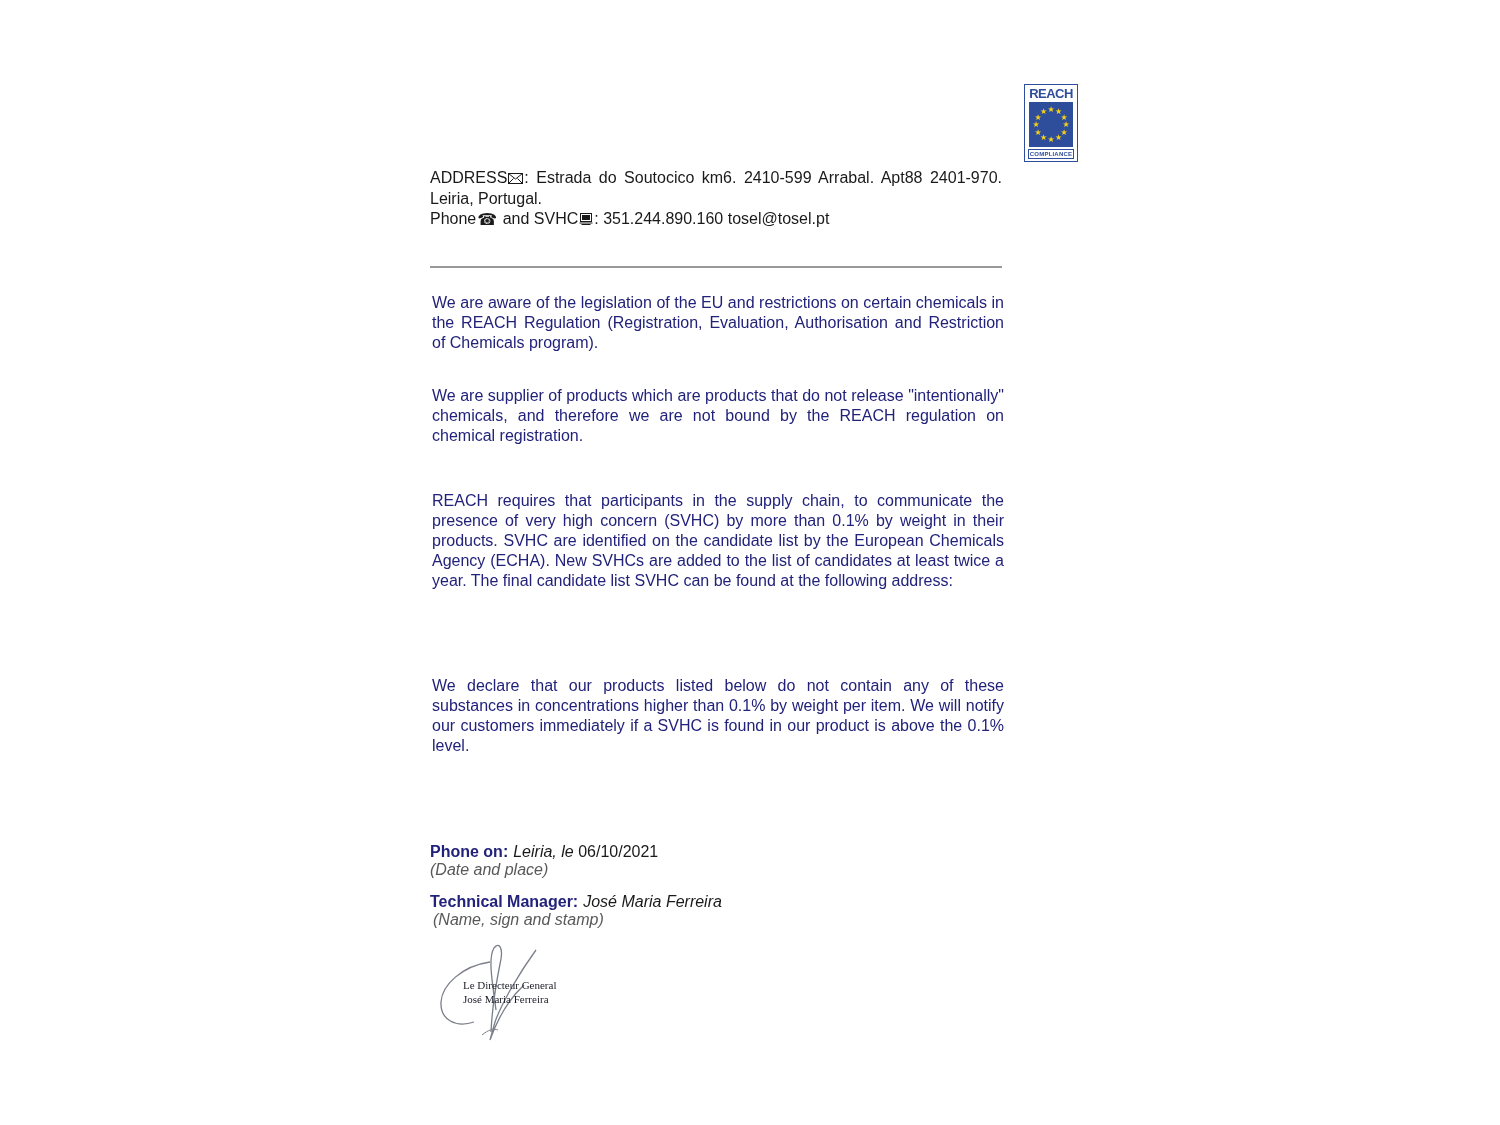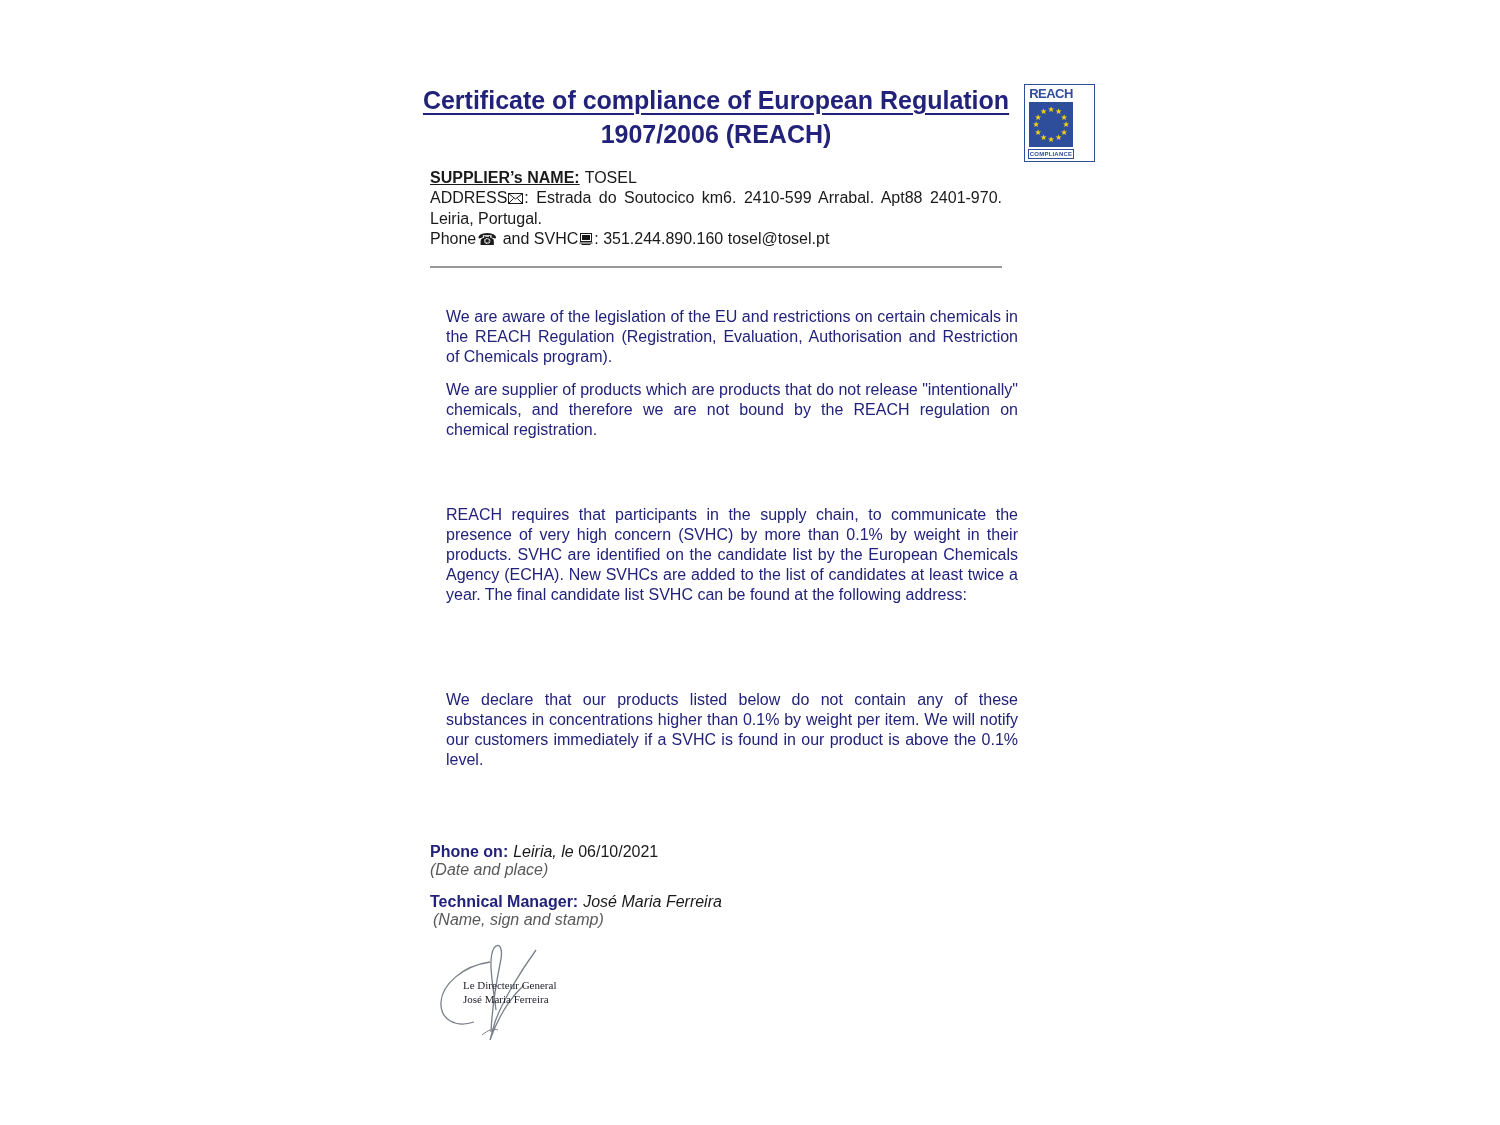--- a/index.html
+++ b/index.html
@@ -21,21 +21,21 @@
     color:#22227b;font-weight:bold;font-size:25px;line-height:34px;
     white-space:nowrap;
   }
   .title-line1{text-decoration:underline;text-underline-offset:4px;text-decoration-thickness:2px;}
 
   
   .reach-logo{
     left:1024px;top:84px;width:50px;
     border:1px solid #2e4d9b;background:#fff;
     display:flex;flex-direction:column;align-items:center;
-    padding:1px 18px 2px 1px;
+    padding:1px 1px 2px 1px;
   }
   .reach-logo .reach-word{
     color:#2e4d9b;font-weight:bold;font-size:13px;line-height:15px;letter-spacing:-0.5px;
     font-family:"Liberation Sans",sans-serif;
   }
   .eu-flag{
     position:relative;width:44px;height:45px;background:#2e4d9b;margin-top:1px;
   }
   .eu-flag .star{
     position:absolute;left:50%;top:50%;
@@ -54,24 +54,24 @@
   .supplier .u{text-decoration:underline;}
   .name-value{margin-left:5px;}
   .mini-icon{display:inline-block;vertical-align:-1px;margin:0 1px;}
 
   
   .rule{top:266px;height:2px;background:#999999;}
 
   
   .para{
     font-size:16px;line-height:20px;color:#22227b;
-    text-align:justify;margin:16px;
+    text-align:justify;margin:2px;
   }
   .p1{top:291px;}
-  .p2{top:364px;}
+  .p2{top:384px;}
   .p3{top:489px;}
   .p4{top:674px;}
   .link-line{top:616px;text-align:center;font-size:16px;line-height:20px;}
   .link-line a{color:#22227b;text-decoration:underline;font-weight:500;}
   .articles{top:763px;font-size:16px;line-height:20px;color:#1a1a1a;}
 
   
   .made-on{top:842px;}
   .tech-manager{top:892px;}
   .sig-block{font-size:16px;line-height:20px;}
@@ -88,24 +88,20 @@
     position:absolute;left:31px;top:38px;width:98px;
     font-family:"Liberation Serif","DejaVu Serif",serif;
     font-size:11px;line-height:14px;color:#1c1c28;text-align:left;white-space:nowrap;
   }
 </style>
 </head>
 <body>
 
 <div class="page">
 
-  <div class="abs col title-block">
-    <span class="title-line1">Certificate of compliance of European Regulation</span>
-    <span class="title-line2">1907/2006 (REACH)</span>
-  </div>
 
   <div class="abs reach-logo">
     <span class="reach-word">REACH</span>
     <div class="eu-flag">
         <span class="star" style="color: rgb(247, 209, 22); transform: rotate(0deg) translateY(-15px) rotate(0deg);">★</span>
         <span class="star" style="color: rgb(247, 209, 22); transform: rotate(30deg) translateY(-15px) rotate(-30deg);">★</span>
         <span class="star" style="color: rgb(247, 209, 22); transform: rotate(60deg) translateY(-15px) rotate(-60deg);">★</span>
         <span class="star" style="color: rgb(247, 209, 22); transform: rotate(90deg) translateY(-15px) rotate(-90deg);">★</span>
         <span class="star" style="color: rgb(247, 209, 22); transform: rotate(120deg) translateY(-15px) rotate(-120deg);">★</span>
         <span class="star" style="color: rgb(247, 209, 22); transform: rotate(150deg) translateY(-15px) rotate(-150deg);">★</span>
@@ -113,23 +109,20 @@
         <span class="star" style="color: rgb(247, 209, 22); transform: rotate(210deg) translateY(-15px) rotate(-210deg);">★</span>
         <span class="star" style="color: rgb(247, 209, 22); transform: rotate(240deg) translateY(-15px) rotate(-240deg);">★</span>
         <span class="star" style="color: rgb(247, 209, 22); transform: rotate(270deg) translateY(-15px) rotate(-270deg);">★</span>
         <span class="star" style="color: rgb(247, 209, 22); transform: rotate(300deg) translateY(-15px) rotate(-300deg);">★</span>
         <span class="star" style="color: rgb(247, 209, 22); transform: rotate(330deg) translateY(-15px) rotate(-330deg);">★</span>
       </div>
     <span class="compliance-word">COMPLIANCE</span>
   </div>
 
   <div class="abs col supplier">
-    <div>
-      <span class="b u">SUPPLIER’s NAME:</span><span class="name-value">TOSEL</span>
-    </div>
     <div>
       <span>ADDRESS</span><span class="mini-icon"><svg width="15" height="11" viewBox="0 0 15 11">
             <rect x="0.5" y="0.5" width="14" height="10" fill="none" stroke="#1a1a1a" stroke-width="1"></rect>
             <path d="M0.5,0.5 L7.5,6 L14.5,0.5 M0.5,10.5 L5.5,5.5 M14.5,10.5 L9.5,5.5" fill="none" stroke="#1a1a1a" stroke-width="1"></path>
           </svg></span><span>: Estrada do Soutocico km6. 2410-599 Arrabal. Apt88 2401-970. Leiria, Portugal.</span>
     </div>
     <div>
       <span>Phone</span><span class="mini-icon">☎</span><span> and SVHC</span><span class="mini-icon"><svg width="14" height="12" viewBox="0 0 14 12">
             <rect x="1.5" y="0.5" width="11" height="8" fill="none" stroke="#1a1a1a" stroke-width="1"></rect>
             <rect x="3" y="2" width="8" height="5" fill="#1a1a1a"></rect>

